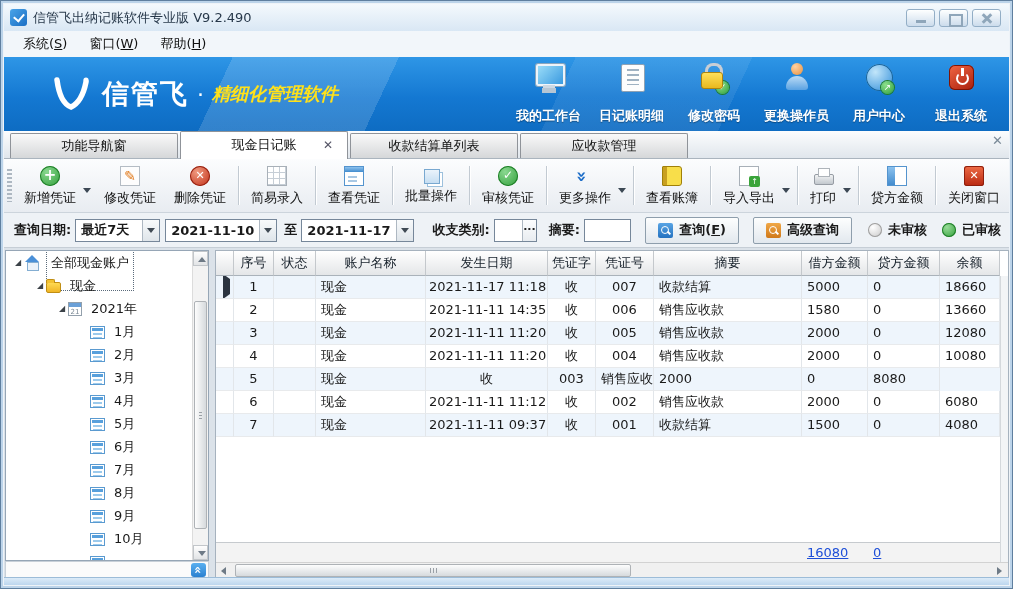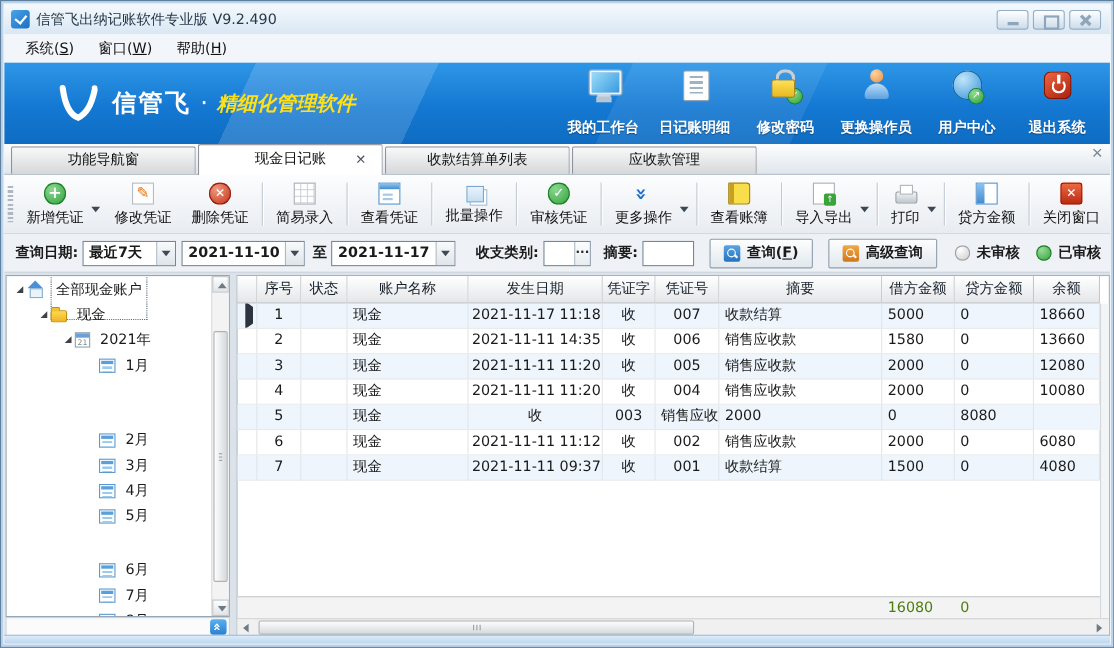--- a/index.html
+++ b/index.html
@@ -32,21 +32,21 @@
   .menu-item { padding:3px 11px; color:#111; }
   .menu-item u { text-decoration:underline; }
 
   
   .banner { position:absolute; top:56px; left:3px; right:3px; height:74px; overflow:hidden;
             background:linear-gradient(180deg,#2e96e6 0%,#1478d2 55%,#0e6cc2 100%); display:flex; align-items:center; }
   .banner::before { content:""; position:absolute; inset:0;
             background:linear-gradient(115deg,transparent 22%,rgba(255,255,255,.15) 22%,rgba(255,255,255,.15) 38%,transparent 38%,transparent 55%,rgba(255,255,255,.08) 55%,rgba(255,255,255,.08) 72%,transparent 72%); }
   .logo { display:flex; align-items:center; margin-left:46px; position:relative; z-index:1; }
   .logo-swoosh { margin-right:10px; }
-  .logo-main { color:#fff; font-size:22px; font-weight:bold; letter-spacing:2px; }
+  .logo-main { color:#fff; font-size:27px; font-weight:bold; letter-spacing:2px; }
   .logo-dot { color:#fff; font-size:22px; margin:0 8px; }
   .logo-tag { color:#ffe11a; font-size:18px; font-weight:bold; font-style:italic; }
   .banner-actions { margin-left:auto; display:flex; gap:18px; padding-right:16px; position:relative; z-index:1; }
   .banner-action { display:flex; flex-direction:column; align-items:center; cursor:pointer; min-width:64px; }
   .blabel { color:#fff; font-weight:bold; font-size:13px; margin-top:14px; text-shadow:0 1px 1px rgba(0,0,0,.35); }
   .bicon { width:34px; height:30px; position:relative; display:block; }
   .bicon .badge { position:absolute; right:2px; bottom:-1px; width:13px; height:13px; border-radius:50%;
                   background:radial-gradient(circle at 35% 30%,#8ce08c,#2f9e38); color:#fff; font-size:9px;
                   line-height:13px; text-align:center; font-style:normal; box-shadow:0 0 0 1px #1f7e28; }
   .bi-workbench::before { content:""; position:absolute; left:4px; top:1px; width:25px; height:18px;
@@ -195,21 +195,21 @@
   .tbody { position:absolute; left:0; right:8px; top:25px; }
   .trow { height:23px; cursor:default; }
   .trow:nth-child(odd) { background:#eef5fc; }
   .trow .cell { border-right:1px solid #e2e6ea; border-bottom:1px solid #e8eaec; line-height:22px;
                 overflow:hidden; white-space:nowrap; padding:0 3px; }
   .cell.ctr { text-align:center; } .cell.lft { text-align:left; padding-left:5px; }
   .cell .ball { margin:4px auto 0; }
   .row-marker { width:0; height:0; border-top:5px solid transparent; border-bottom:5px solid transparent;
                 border-left:7px solid #2c3440; margin:6px 0 0 4px; }
   .tsummary { position:absolute; left:0; right:8px; bottom:16px; height:20px; background:#f3f3f3; border-top:1px solid #c6cace; }
-  .tsummary .cell { line-height:19px; padding-left:5px; color:#4d7c0f; }
+  .tsummary .cell { line-height:19px; padding-left:5px; color:#1d4ed8;text-decoration:underline; }
   .hscroll { position:absolute; left:0; right:0; bottom:0; height:16px; background:#f0f0f0; border-top:1px solid #d2d2d2; }
   .hs-btn { position:absolute; top:0; bottom:0; width:16px; background:#f0f0f0; }
   .hs-btn b { position:absolute; top:4px; width:0; height:0; border-top:4px solid transparent; border-bottom:4px solid transparent; }
   .hs-left { left:0; } .hs-left b { left:5px; border-right:5px solid #6e7a86; }
   .hs-right { right:0; } .hs-right b { left:5px; border-left:5px solid #6e7a86; }
   .h-thumb { position:absolute; left:19px; top:1px; height:13px; width:396px; border:1px solid #aeb2b6;
              background:linear-gradient(#fdfdfd,#d6dadd); border-radius:2px; }
   .h-thumb::after { content:""; position:absolute; left:50%; top:3px; bottom:3px; width:1px; background:#9aa0a6;
              box-shadow:-3px 0 0 #9aa0a6, 3px 0 0 #9aa0a6; }
 
@@ -454,41 +454,41 @@
           <div class="tree-item" style="padding-left: 50px;">
             <span class="expander">◢</span>
             <span class="tree-ico tr-calendar"></span>
             <span class="tree-label">2021年</span>
           </div>
           <div class="tree-item" style="padding-left: 72px;">
             <span class="expander"></span>
             <span class="tree-ico tr-month"></span>
             <span class="tree-label">1月</span>
           </div>
-          <div class="tree-item" style="padding-left: 72px; margin-top: 45px;">
+          <div class="tree-item" style="padding-left: 72px;">
             <span class="expander"></span>
             <span class="tree-ico tr-month"></span>
             <span class="tree-label">2月</span>
           </div>
           <div class="tree-item" style="padding-left: 72px;">
             <span class="expander"></span>
             <span class="tree-ico tr-month"></span>
             <span class="tree-label">3月</span>
           </div>
           <div class="tree-item" style="padding-left: 72px;">
             <span class="expander"></span>
             <span class="tree-ico tr-month"></span>
             <span class="tree-label">4月</span>
           </div>
           <div class="tree-item" style="padding-left: 72px;">
             <span class="expander"></span>
             <span class="tree-ico tr-month"></span>
             <span class="tree-label">5月</span>
           </div>
-          <div class="tree-item" style="padding-left: 72px; margin-top: 26px;">
+          <div class="tree-item" style="padding-left: 72px;">
             <span class="expander"></span>
             <span class="tree-ico tr-month"></span>
             <span class="tree-label">6月</span>
           </div>
           <div class="tree-item" style="padding-left: 72px;">
             <span class="expander"></span>
             <span class="tree-ico tr-month"></span>
             <span class="tree-label">7月</span>
           </div>
           <div class="tree-item" style="padding-left: 72px;">

